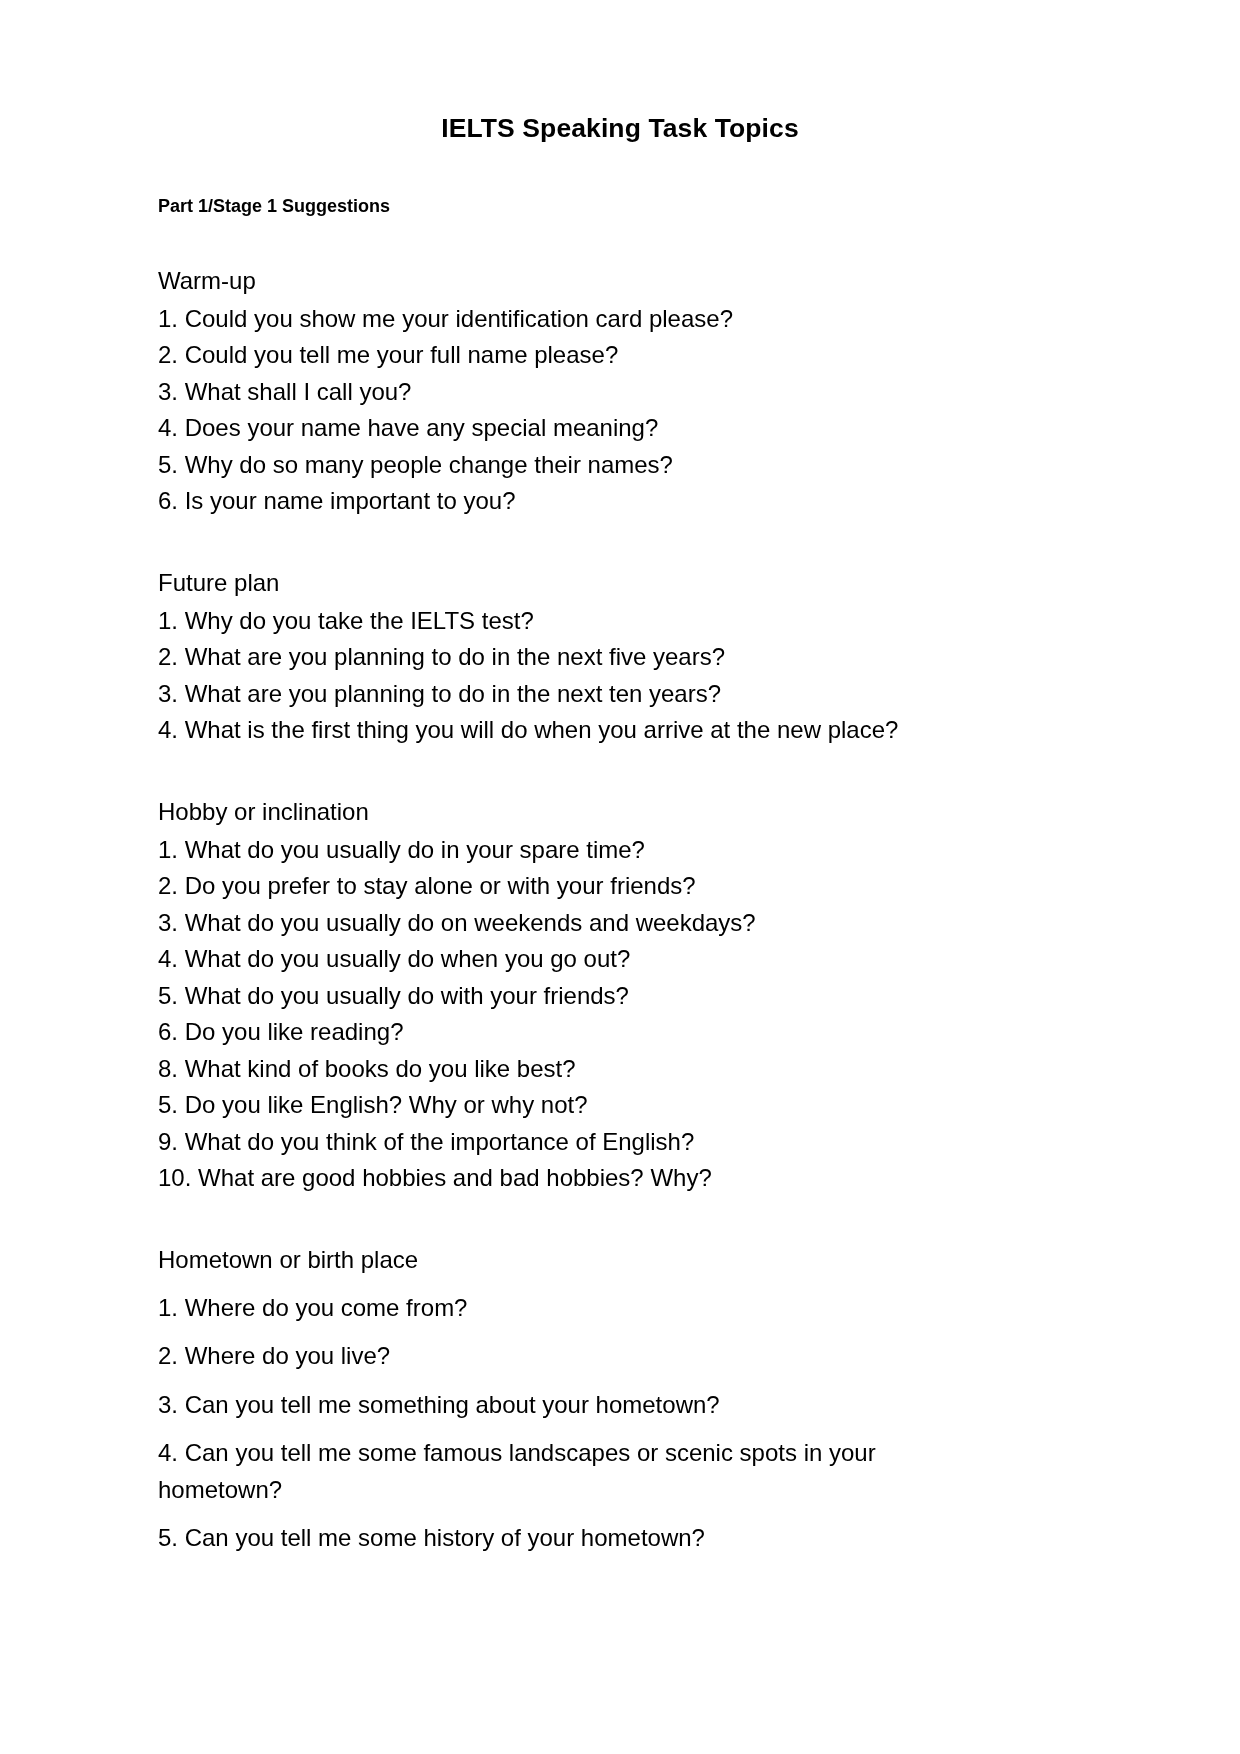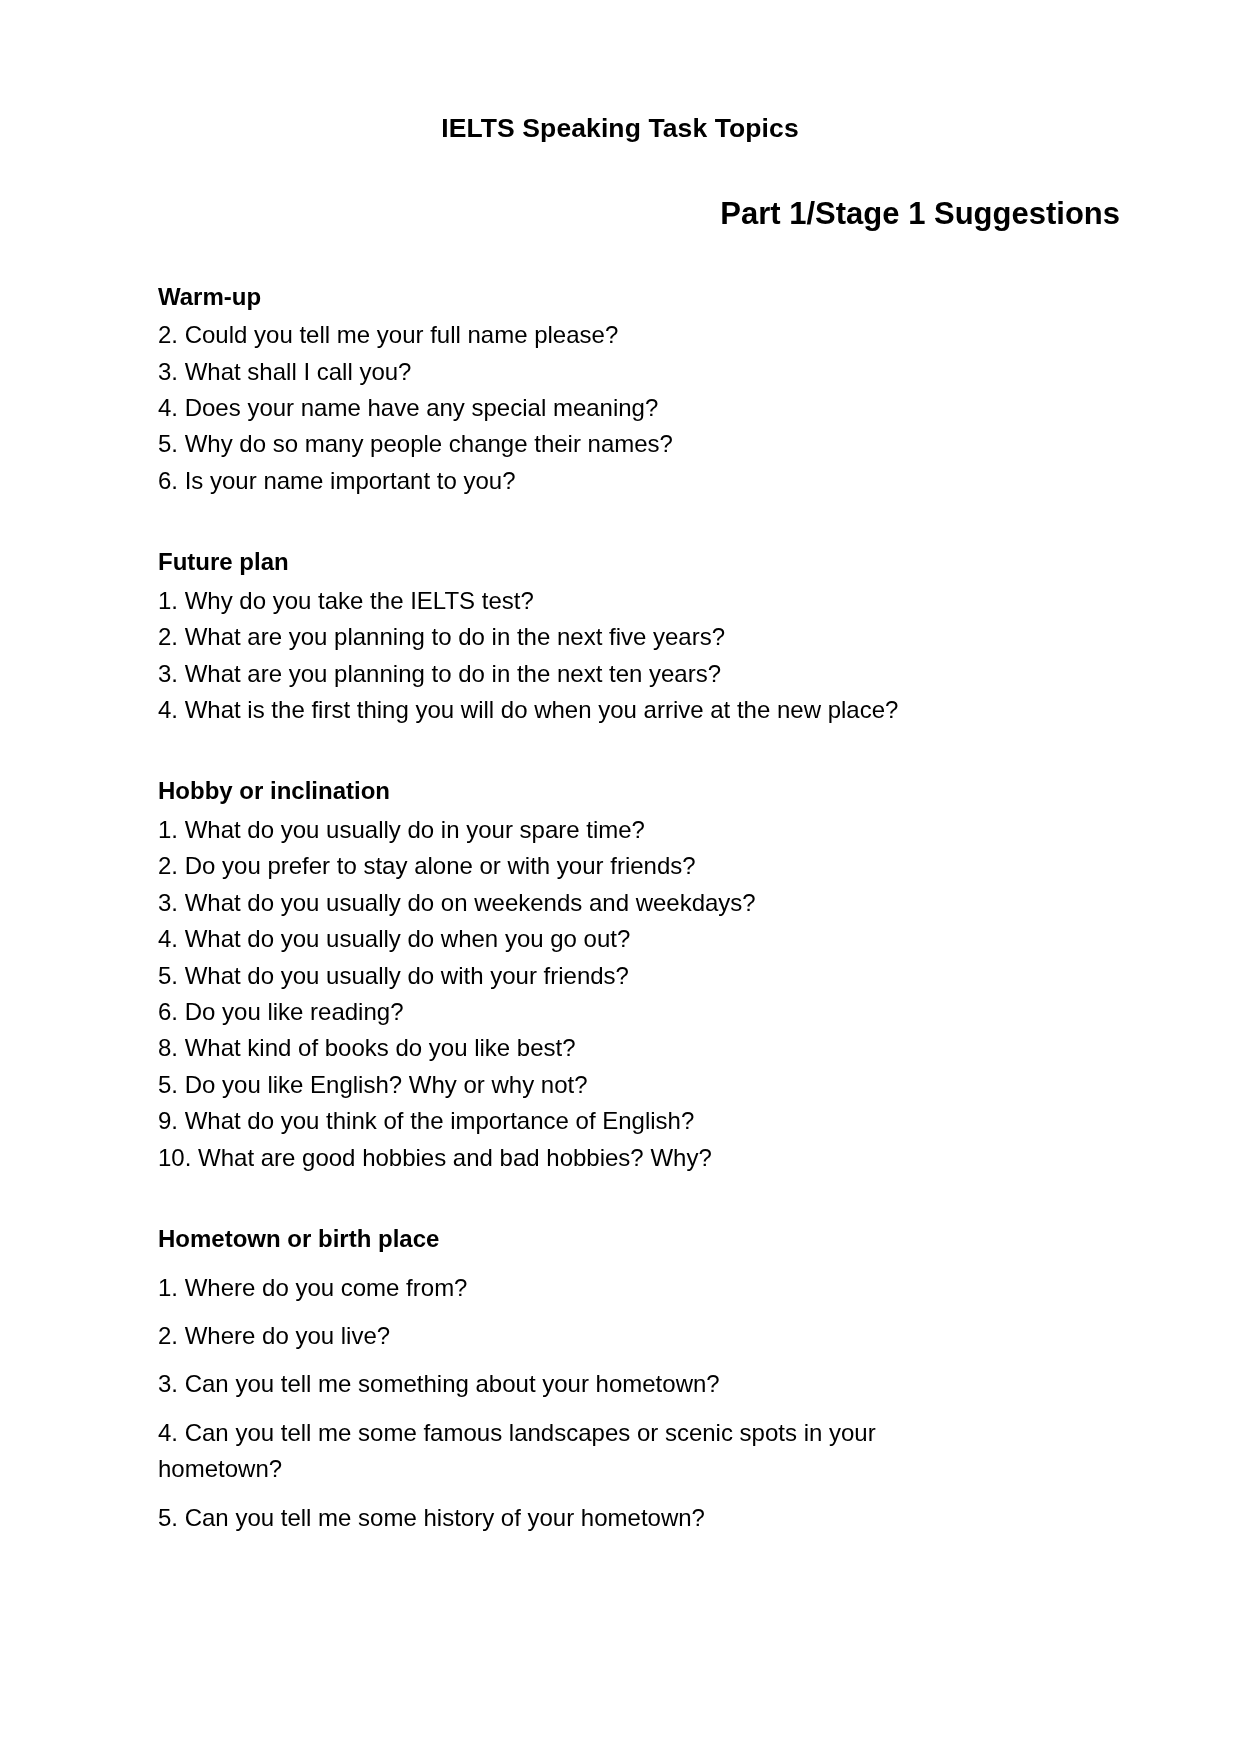--- a/index.html
+++ b/index.html
@@ -25,32 +25,31 @@
   .doc-title {
     text-align: center;
     font-size: 26.5px;
     font-weight: bold;
     letter-spacing: 0.1px;
     margin: 16px 0 0 0;
     padding-right: 38px;
     line-height: 1.25;
   }
   .part-heading {
-    font-size: 31px;
+    font-size: 18px;
     font-weight: bold;
     margin: 50px 0 0 0;
     line-height: 1.25;
-    text-align: right;
   }
   .section {
     margin-top: 44px;
   }
   .section-heading {
     font-size: 24px;
-    font-weight: bold;
+    font-weight: normal;
     line-height: 1.55;
     margin: 0 0 2px 0;
   }
   .q-list {
     list-style: none;
     margin: 0;
     padding: 0;
   }
   .q-item {
     font-size: 24px;
@@ -70,20 +69,21 @@
 
 <div class="page">
 
   <h1 class="doc-title">IELTS Speaking Task Topics</h1>
 
   <h2 class="part-heading">Part 1/Stage 1 Suggestions</h2>
 
   <div class="section">
     <h3 class="section-heading">Warm-up</h3>
     <ul class="q-list">
+      <li class="q-item">1. Could you show me your identification card please?</li>
       <li class="q-item">2. Could you tell me your full name please?</li>
       <li class="q-item">3. What shall I call you?</li>
       <li class="q-item">4. Does your name have any special meaning?</li>
       <li class="q-item">5. Why do so many people change their names?</li>
       <li class="q-item">6. Is your name important to you?</li>
     </ul>
   </div>
 
   <div class="section">
     <h3 class="section-heading">Future plan</h3>

